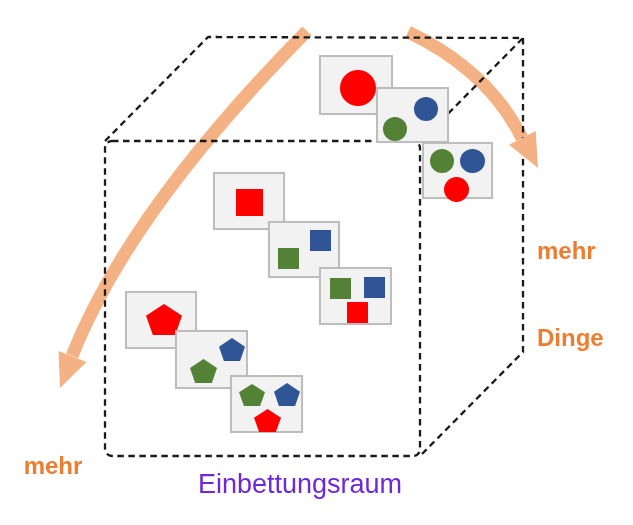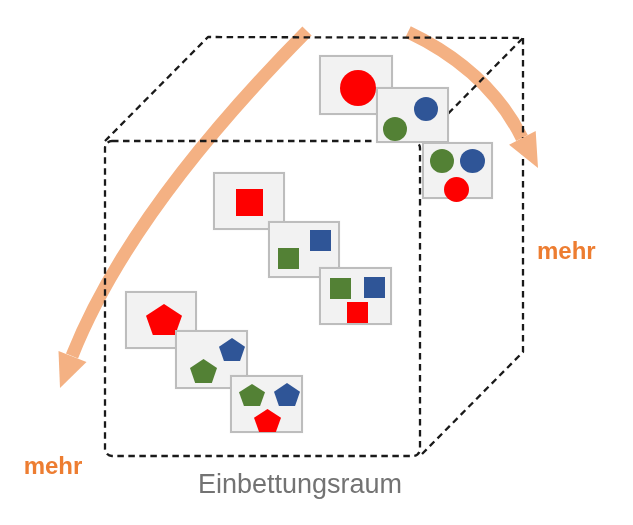--- a/index.html
+++ b/index.html
@@ -87,16 +87,17 @@
       </div>
     </div>
 
   <div class="label" id="more-corners-label" style="color: rgb(237, 125, 49);">
     <span class="ln">mehr</span>
     
   </div>
 
   <div class="label" id="more-things-label" style="color: rgb(237, 125, 49);">
     <span class="ln">mehr</span>
+    <span class="ln">Dinge</span>
   </div>
 
-  <div class="label" id="diagram-title" style="color: #737373;">Einbettungsraum</div>
+  <div class="label" id="diagram-title" style="color: #6d28d9;">Einbettungsraum</div>
 </div>
 
 </body></html>

